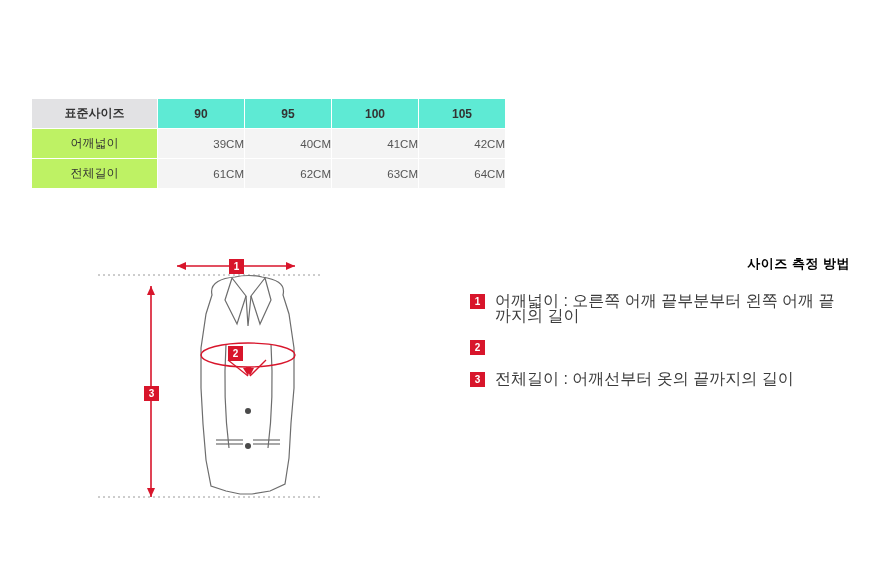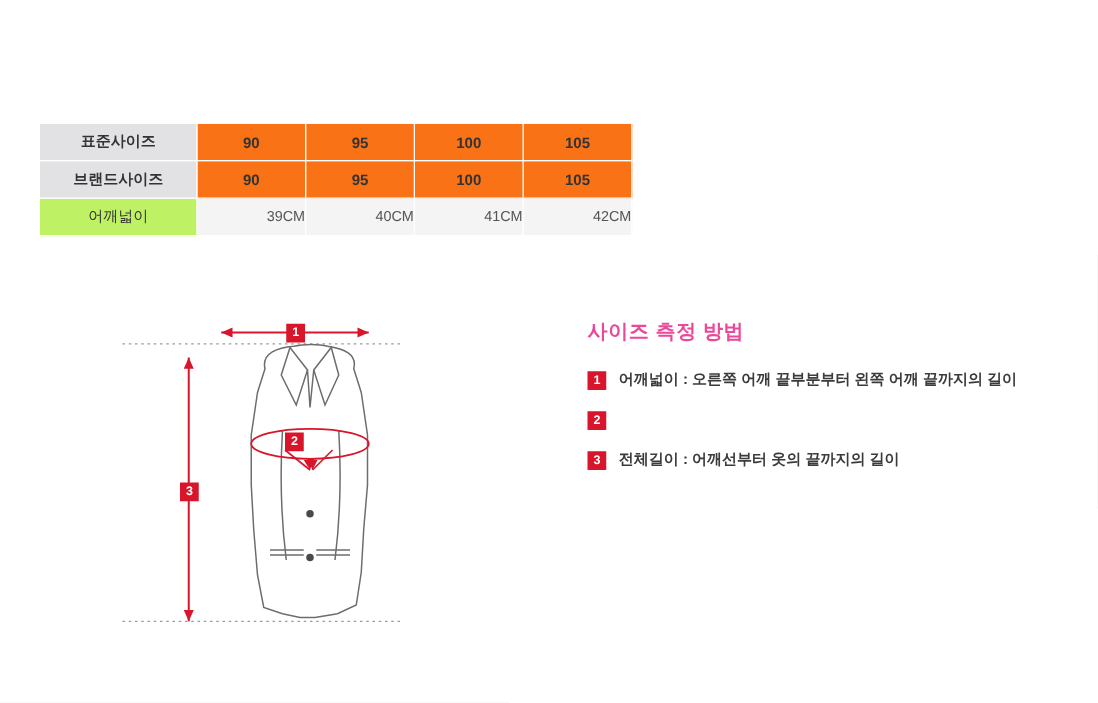--- a/index.html
+++ b/index.html
@@ -37,21 +37,21 @@
     padding: 0;
   }
   .size-table td.head-label {
     width: 125px;
     background: #e2e2e4;
     color: #333333;
     font-weight: bold;
   }
   .size-table td.head-val {
     width: 86px;
-    background: #f97316;
+    background: #5eead4;
     color: #333333;
     font-weight: bold;
   }
   .size-table td.row-label {
     width: 125px;
     background: #bef264;
     color: #333333;
   }
   .size-table td.cell {
     width: 86px;
@@ -85,72 +85,72 @@
     position: absolute;
   }
   
   .legend {
     position: absolute;
     left: 470px;
     top: 255px;
     width: 380px;
   }
   .legend-title {
-    font-size: 16px;
-    font-weight: bold;
-    color: #ec4899;
+    font-size: 13px;
+    font-weight: bold;
+    color: #000000;
     margin-bottom: 20px;
     letter-spacing: 0.5px;
+    text-align: right;
   }
   .legend-row {
     display: flex;
     align-items: flex-start;
     margin-bottom: 16px;
   }
   .legend-row .badge { margin-right: 10px; flex: 0 0 auto; margin-top: 1px;}
   .legend-text {
-    font-size: 12px;
+    font-size: 16px;
     color: #3b3b3b;
     line-height: 15px;
-    font-weight: bold;
   }
 </style>
 </head>
 <body>
 
 <div class="page">
 
   <table class="size-table">
     <tbody>
 
       <tr>
         <td class="head-label">표준사이즈</td>
         <td class="head-val">90</td>
         <td class="head-val">95</td>
         <td class="head-val">100</td>
         <td class="head-val">105</td>
       </tr>
 
-      <tr>
-        <td class="head-label">브랜드사이즈</td>
-        <td class="head-val">90</td>
-        <td class="head-val">95</td>
-        <td class="head-val">100</td>
-        <td class="head-val">105</td>
-      </tr>
 
       <tr>
         <td class="row-label">어깨넓이</td>
         <td class="cell">39CM</td>
         <td class="cell">40CM</td>
         <td class="cell">41CM</td>
         <td class="cell">42CM</td>
       </tr>
 
 
+      <tr>
+        <td class="row-label">전체길이</td>
+        <td class="cell">61CM</td>
+        <td class="cell">62CM</td>
+        <td class="cell">63CM</td>
+        <td class="cell">64CM</td>
+      </tr>
 
     </tbody>
   </table>
 
   <div class="diagram">
     <svg width="330" height="270" viewBox="0 0 330 270">
 
       <line x1="18" y1="27" x2="240" y2="27" stroke="#9a9a9a" stroke-width="1" stroke-dasharray="2,3"></line>
       <line x1="18" y1="249" x2="240" y2="249" stroke="#9a9a9a" stroke-width="1" stroke-dasharray="2,3"></line>
 

